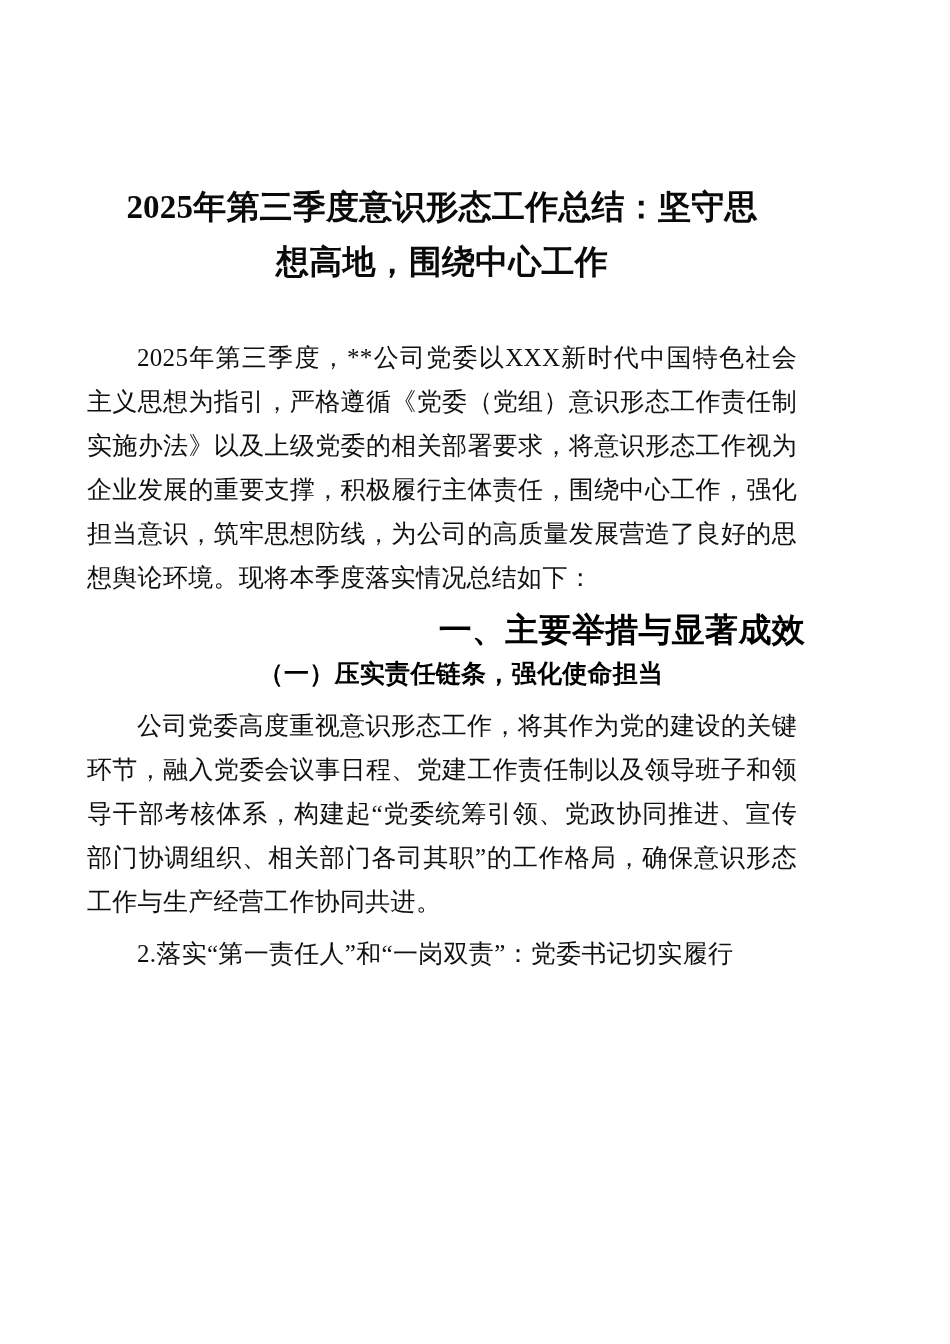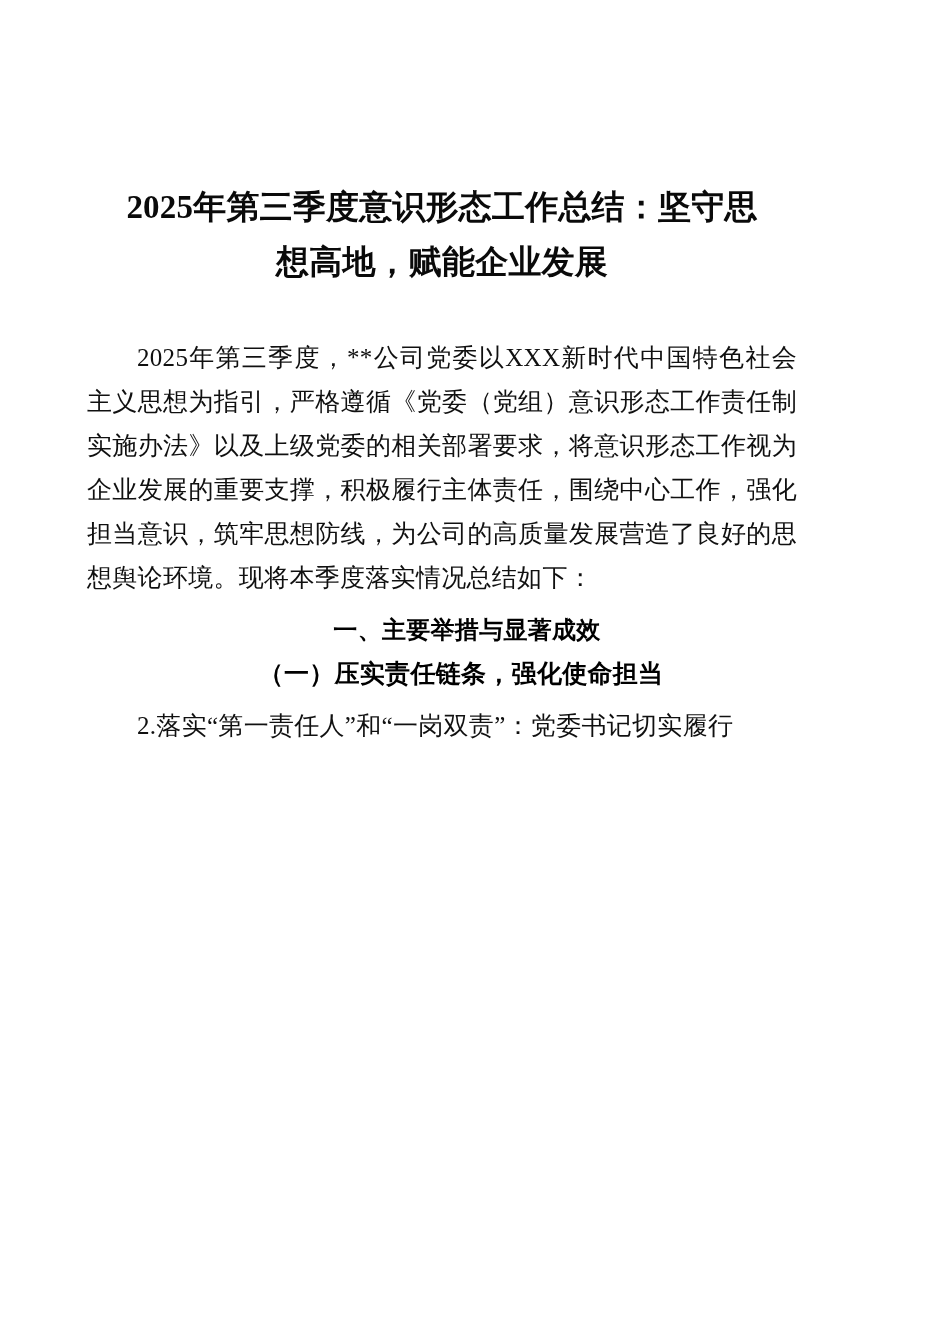--- a/index.html
+++ b/index.html
@@ -59,24 +59,24 @@
     text-indent: 50px;
     color: #101010;
     letter-spacing: 0.3px;
   }
 
   
   h2.heading-1 {
     margin: 0;
     font-family: "Liberation Sans", "DejaVu Sans", sans-serif;
     font-weight: bold;
-    font-size: 24px;
+    font-size: 33px;
     line-height: 44px;
     text-indent: 50px;
-    text-align: center;
+    text-align: right;
     color: #000000;
     letter-spacing: 0.3px;
   }
 
   
   h3.heading-2 {
     margin: 0;
     font-family: "Liberation Serif", "DejaVu Serif", serif;
     font-weight: bold;
     font-size: 25px;
@@ -92,29 +92,30 @@
     text-indent: 50px;
   }
 </style>
 </head>
 <body>
 
 <div class="page">
 
   <h1 class="doc-title">
     <span>2025年第三季度意识形态工作总结：坚守思</span><br>
-    <span>想高地，赋能企业发展</span>
+    <span>想高地，围绕中心工作</span>
   </h1>
 
   <div class="body-block">
 
     <p class="para">2025年第三季度，**公司党委以XXX新时代中国特色社会主义思想为指引，严格遵循《党委（党组）意识形态工作责任制实施办法》以及上级党委的相关部署要求，将意识形态工作视为企业发展的重要支撑，积极履行主体责任，围绕中心工作，强化担当意识，筑牢思想防线，为公司的高质量发展营造了良好的思想舆论环境。现将本季度落实情况总结如下：</p>
 
     <h2 class="heading-1">一、主要举措与显著成效</h2>
 
     <h3 class="heading-2">（一）压实责任链条，强化使命担当</h3>
 
+    <p class="para">公司党委高度重视意识形态工作，将其作为党的建设的关键环节，融入党委会议事日程、党建工作责任制以及领导班子和领导干部考核体系，构建起“党委统筹引领、党政协同推进、宣传部门协调组织、相关部门各司其职”的工作格局，确保意识形态工作与生产经营工作协同共进。</p>
 
 
     <p class="para numbered">2.落实“第一责任人”和“一岗双责”：党委书记切实履行</p>
 
   </div>
 </div>
 
 </body></html>

